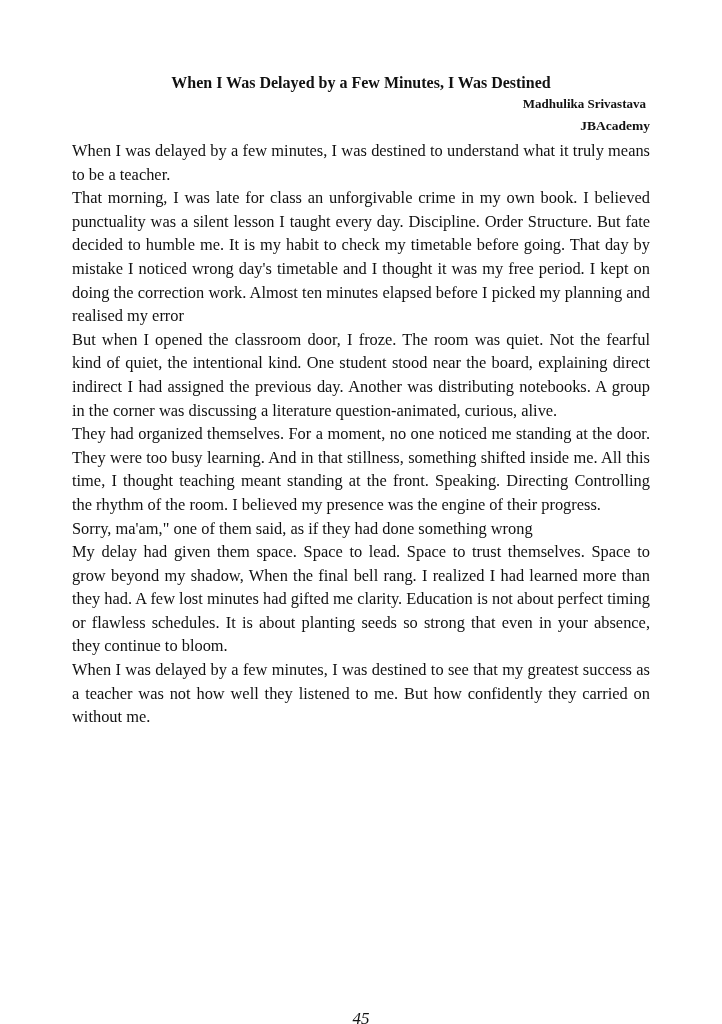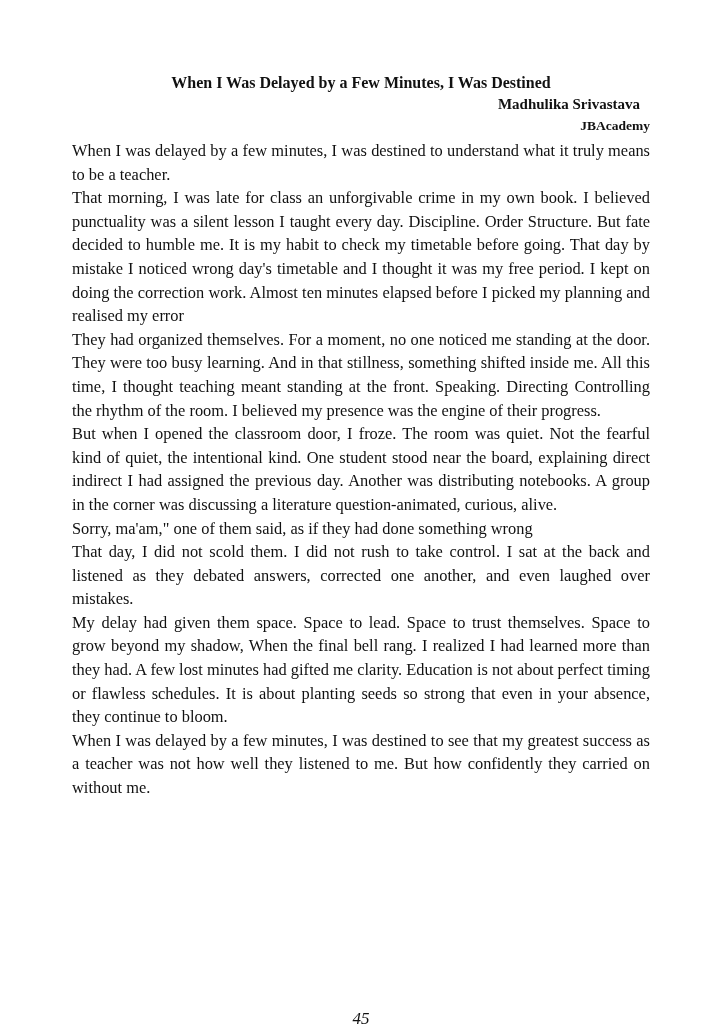--- a/index.html
+++ b/index.html
@@ -28,23 +28,23 @@
       width: 578px;
       text-align: center;
       font-weight: bold;
       font-size: 16px;
       line-height: 20px;
       white-space: nowrap;
     }
     .author {
       position: absolute;
       top: 95px;
-      right: 10px;
+      right: 4px;
       font-weight: bold;
-      font-size: 15px;
+      font-size: 13px;
       line-height: 18px;
       text-align: left;
       white-space: nowrap;
     }
     .affiliation {
       position: absolute;
       top: 117px;
       right: 0;
       font-weight: bold;
       font-size: 13.5px;
@@ -80,22 +80,21 @@
 <body>
 
 <div class="page">
   <div class="title">When I Was Delayed by a Few Minutes, I Was Destined</div>
   <div class="author">Madhulika Srivastava</div>
   <div class="affiliation">JBAcademy</div>
 
   <div class="body-text">
     <p class="para">When I was delayed by a few minutes, I was destined to understand what it truly means to be a teacher.</p>
     <p class="para">That morning, I was late for class an unforgivable crime in my own book. I believed punctuality was a silent lesson I taught every day. Discipline. Order Structure. But fate decided to humble me. It is my habit to check my timetable before going. That day by mistake I noticed wrong day's timetable and I thought it was my free period. I kept on doing the correction work. Almost ten minutes elapsed before I picked my planning and realised my error</p>
+    <p class="para">But when I opened the classroom door, I froze. The room was quiet. Not the fearful kind of quiet, the intentional kind. One student stood near the board, explaining direct indirect I had assigned the previous day. Another was distributing notebooks. A group in the corner was discussing a literature question-animated, curious, alive.</p>
     <p class="para">They had organized themselves. For a moment, no one noticed me standing at the door. They were too busy learning. And in that stillness, something shifted inside me. All this time, I thought teaching meant standing at the front. Speaking. Directing Controlling the rhythm of the room. I believed my presence was the engine of their progress.</p>
-    <p class="para">But when I opened the classroom door, I froze. The room was quiet. Not the fearful kind of quiet, the intentional kind. One student stood near the board, explaining direct indirect I had assigned the previous day. Another was distributing notebooks. A group in the corner was discussing a literature question-animated, curious, alive.</p>
     <p class="para">Sorry, ma'am," one of them said, as if they had done something wrong</p>
-    <p class="para">That day, I did not scold them. I did not rush to take control. I sat at the back and listened as they debated answers, corrected one another, and even laughed over mistakes.</p>
     <p class="para">My delay had given them space. Space to lead. Space to trust themselves. Space to grow beyond my shadow, When the final bell rang. I realized I had learned more than they had. A few lost minutes had gifted me clarity. Education is not about perfect timing or flawless schedules. It is about planting seeds so strong that even in your absence, they continue to bloom.</p>
     <p class="para">When I was delayed by a few minutes, I was destined to see that my greatest success as a teacher was not how well they listened to me. But how confidently they carried on without me.</p>
   </div>
 
   <div class="page-number">45</div>
 </div>
 
 </body></html>

